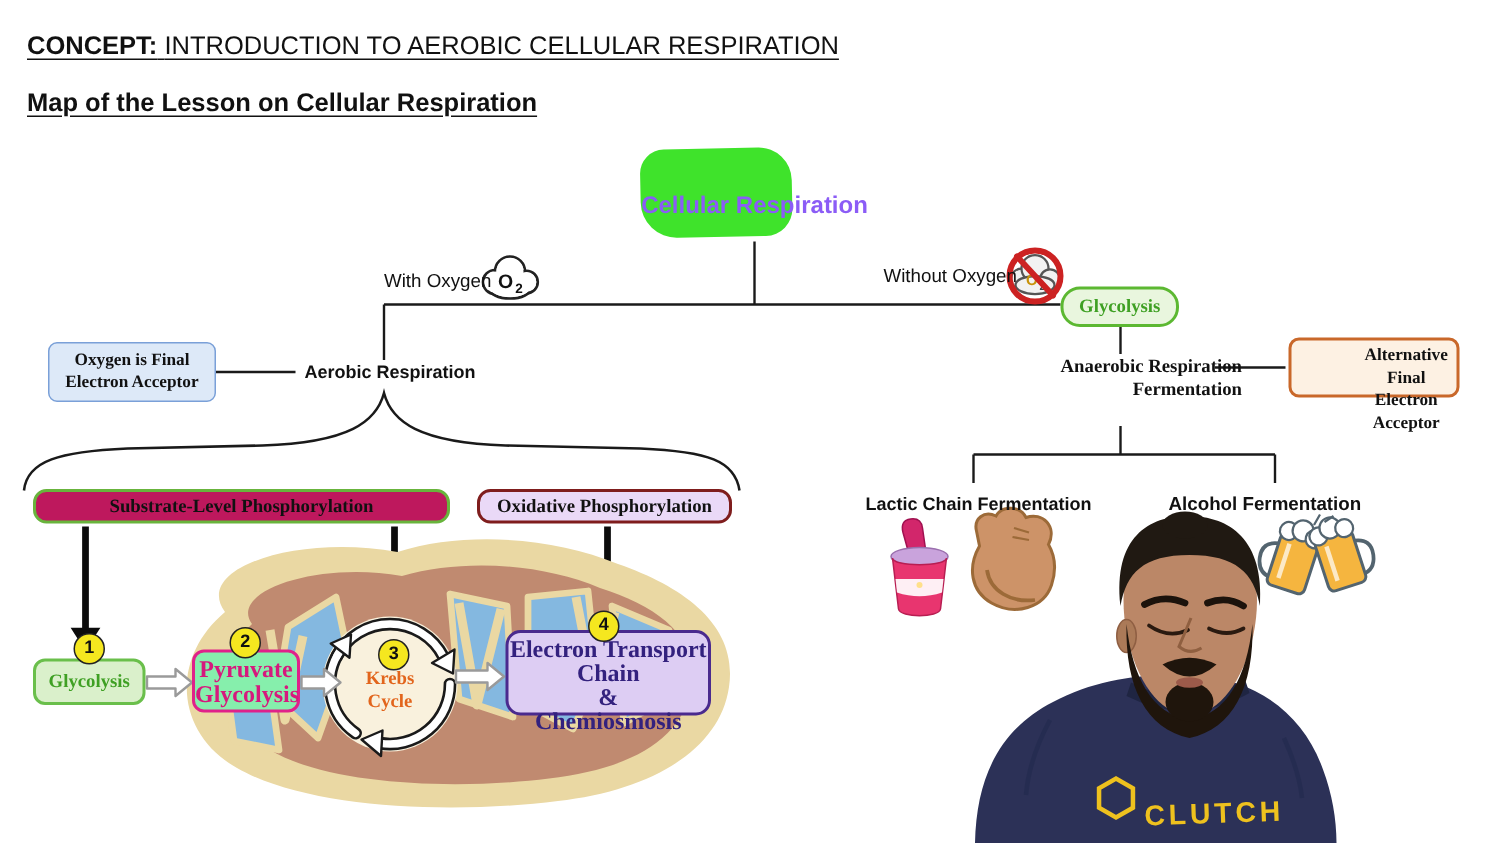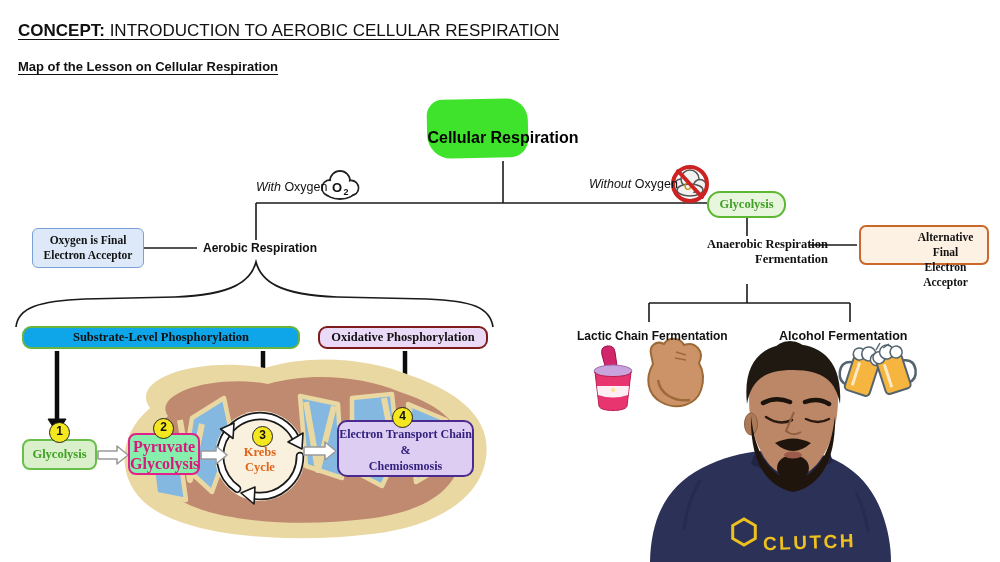--- a/index.html
+++ b/index.html
@@ -1,33 +1,33 @@
 <!DOCTYPE html>
 <html><head>
 <meta charset="utf-8">
 <style>
   html,body{margin:0;padding:0;background:#fff;}
   .stage{position:relative;width:1000px;height:562px;background:#ffffff;
          font-family:"Liberation Sans",sans-serif;overflow:hidden;}
   .lbl{position:absolute;font-weight:bold;color:#111;white-space:nowrap;}
-  .qual{font-style:italic;font-weight:normal;}
+  .qual{font-weight:normal;}
   .plain{font-weight:normal;}
   .box{position:absolute;box-sizing:border-box;text-align:center;font-weight:bold;color:#111;font-family:Liberation Serif, serif;}
   .badge{position:absolute;width:21px;height:21px;border-radius:50%;
          background:#f5e71f;border:1.6px solid #222;box-sizing:border-box;
          font-weight:bold;font-size:12px;color:#111;text-align:center;line-height:17px;z-index:5;}
   .title{position:absolute;left:18px;top:21px;font-size:17px;color:#111;
          text-decoration:underline;text-underline-offset:3px;white-space:nowrap;}
   .title .b{font-weight:bold;}
-  .subtitle{position:absolute;left:18px;top:59px;font-size:13px;font-weight:bold;color:#111;
+  .subtitle{position:absolute;left:18px;top:59px;font-size:17px;font-weight:bold;color:#111;
          text-decoration:underline;text-underline-offset:3px;white-space:nowrap;}
   #hl-blob{position:absolute;left:427px;top:99px;width:101px;height:59px;background:#3fe32b;
          border-radius:16px 22px 18px 24px;transform:rotate(-1.2deg);z-index:2;}
   #root-label{position:absolute;left:413px;top:129px;width:180px;text-align:center;
-         font-weight:bold;font-size:16px;color:#000000;z-index:3;}
+         font-weight:bold;font-size:16px;color:#8b5cf6;z-index:3;}
   svg{position:absolute;left:0;top:0;z-index:1;}
   .z2{z-index:2;}
 </style>
 </head>
 <body>
 
 <div class="stage">
 
   <svg width="1000" height="562" viewBox="0 0 1000 562">
 
@@ -207,45 +207,45 @@
     <div>Oxygen is Final</div>
     <div>Electron Acceptor</div>
   </div>
   <div class="lbl z2" style="left:197px;top:241px;width:120px;font-size:12px;text-align:right;">Aerobic Respiration</div>
 
   <div class="box z2" style="left:707px;top:191px;width:79px;height:27px;border:2px solid #5cb832;border-radius:13px;background:#e9f6de;font-size:12.5px;line-height:23px;color:#3fa024;">Glycolysis</div>
   <div class="box z2" style="left:666px;top:237px;width:162px;background:transparent;text-align:right;">
     <div style="font-size:12.5px;line-height:15px;">Anaerobic Respiration</div>
     <div style="font-size:12.5px;line-height:15px;">Fermentation</div>
   </div>
-  <div class="box z2" style="left:859px;top:225px;width:130px;height:40px;border:2px solid #c9682a;border-radius:7px;background:#fdf1e3;font-size:11.5px;line-height:15px;padding-top:3px;padding-left:43px;">
+  <div class="box z2" style="left:859px;top:225px;width:114px;height:40px;border:2px solid #c9682a;border-radius:7px;background:#fdf1e3;font-size:11.5px;line-height:15px;padding-top:3px;padding-left:43px;">
     <div>Alternative Final</div>
     <div>Electron Acceptor</div>
   </div>
   <div class="lbl z2" style="left:577px;top:329px;width:145px;font-size:12px;text-align:center;">Lactic Chain Fermentation</div>
   <div class="lbl z2" style="left:779px;top:329px;width:148px;font-size:12.5px;text-align:left;">Alcohol Fermentation</div>
 
-  <div class="box z2" style="left:22px;top:326px;width:278px;height:23px;border:2px solid #68b43c;border-radius:9px;background:#0ea5e9;font-size:12.5px;line-height:19px;">Substrate-Level Phosphorylation</div>
+  <div class="box z2" style="left:22px;top:326px;width:278px;height:23px;border:2px solid #68b43c;border-radius:9px;background:#be185d;font-size:12.5px;line-height:19px;">Substrate-Level Phosphorylation</div>
   <div class="box z2" style="left:318px;top:326px;width:170px;height:23px;border:2px solid #7f1d1d;border-radius:9px;background:#ead9f7;font-size:12.5px;line-height:19px;">Oxidative Phosphorylation</div>
 
   <div class="box z2" style="left:22px;top:439px;width:75px;height:31px;border:2px solid #6abf4b;border-radius:8px;background:#daf0cb;font-size:12.5px;line-height:26px;color:#3fa024;">Glycolysis</div>
   <div class="badge" style="left:49px;top:422px;">1</div>
 
   <div class="box z2" style="left:128px;top:433px;width:72px;height:42px;border:2.5px solid #e0218a;border-radius:8px;background:#86efac;font-size:16px;line-height:17px;color:#d6197d;padding-top:3px;">
     <div>Pyruvate</div>
     <div>Glycolysis</div>
   </div>
   <div class="badge" style="left:153px;top:418px;">2</div>
 
   <div class="box z2" style="left:228px;top:445px;width:64px;background:transparent;font-size:12.5px;line-height:15px;color:#e2651c;">
     <div>Krebs</div>
     <div>Cycle</div>
   </div>
   <div class="badge" style="left:252px;top:426px;">3</div>
 
-  <div class="box z2" style="left:337px;top:420px;width:137px;height:57px;border:2.5px solid #4a2a8e;border-radius:10px;background:#ddcdf3;font-size:12px;line-height:16px;color:#33217e;padding-top:4px;">
+  <div class="box z2" style="left:337px;top:420px;width:137px;height:57px;border:2.5px solid #4a2a8e;border-radius:10px;background:#ddcdf3;font-size:16px;line-height:16px;color:#33217e;padding-top:4px;">
     <div>Electron Transport Chain</div>
     <div>&amp;</div>
     <div>Chemiosmosis</div>
   </div>
   <div class="badge" style="left:392px;top:407px;">4</div>
 
 </div>
 
 </body></html>

